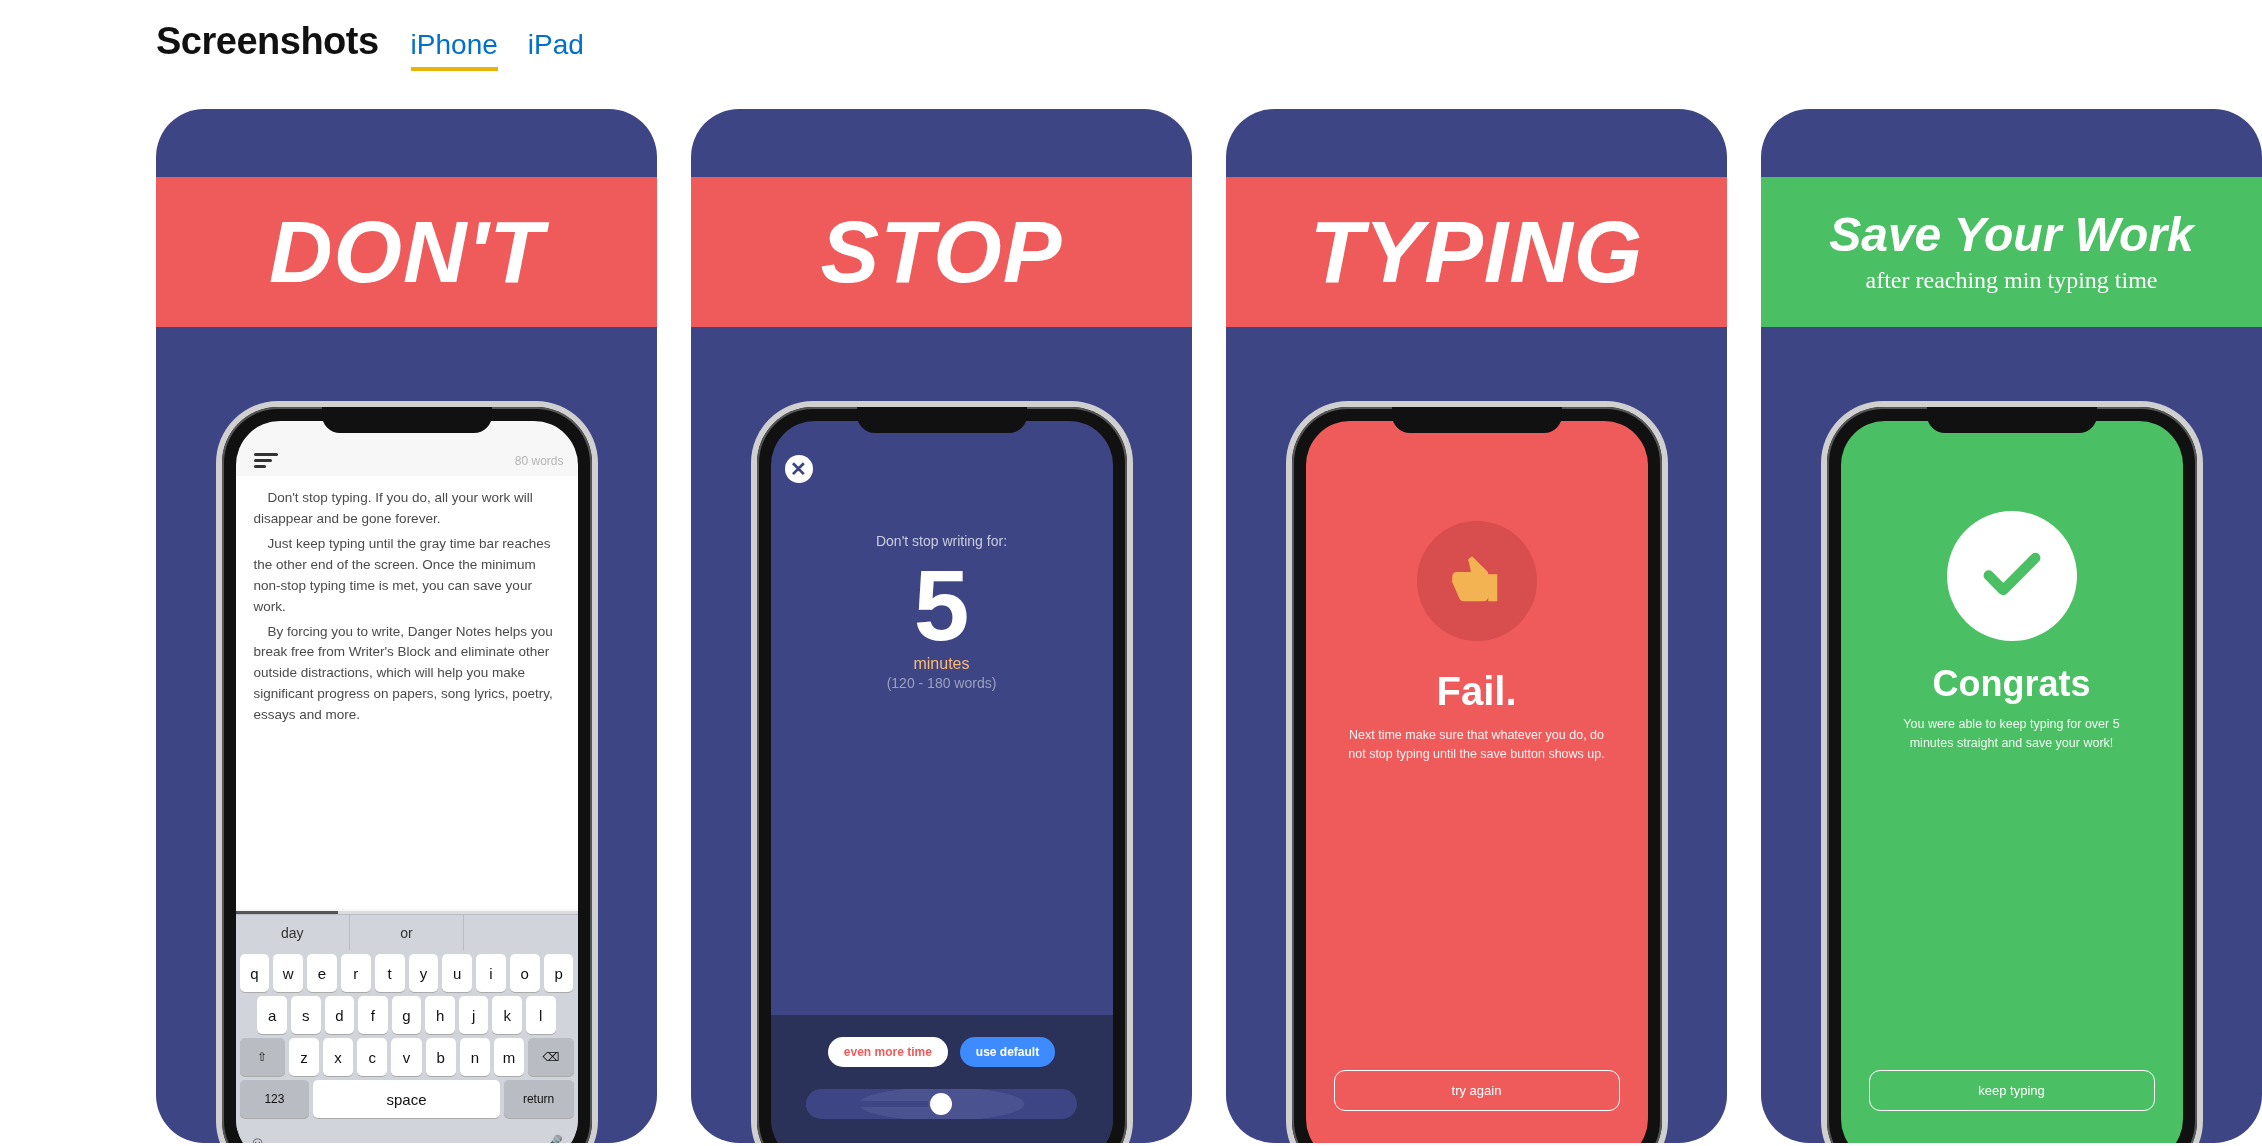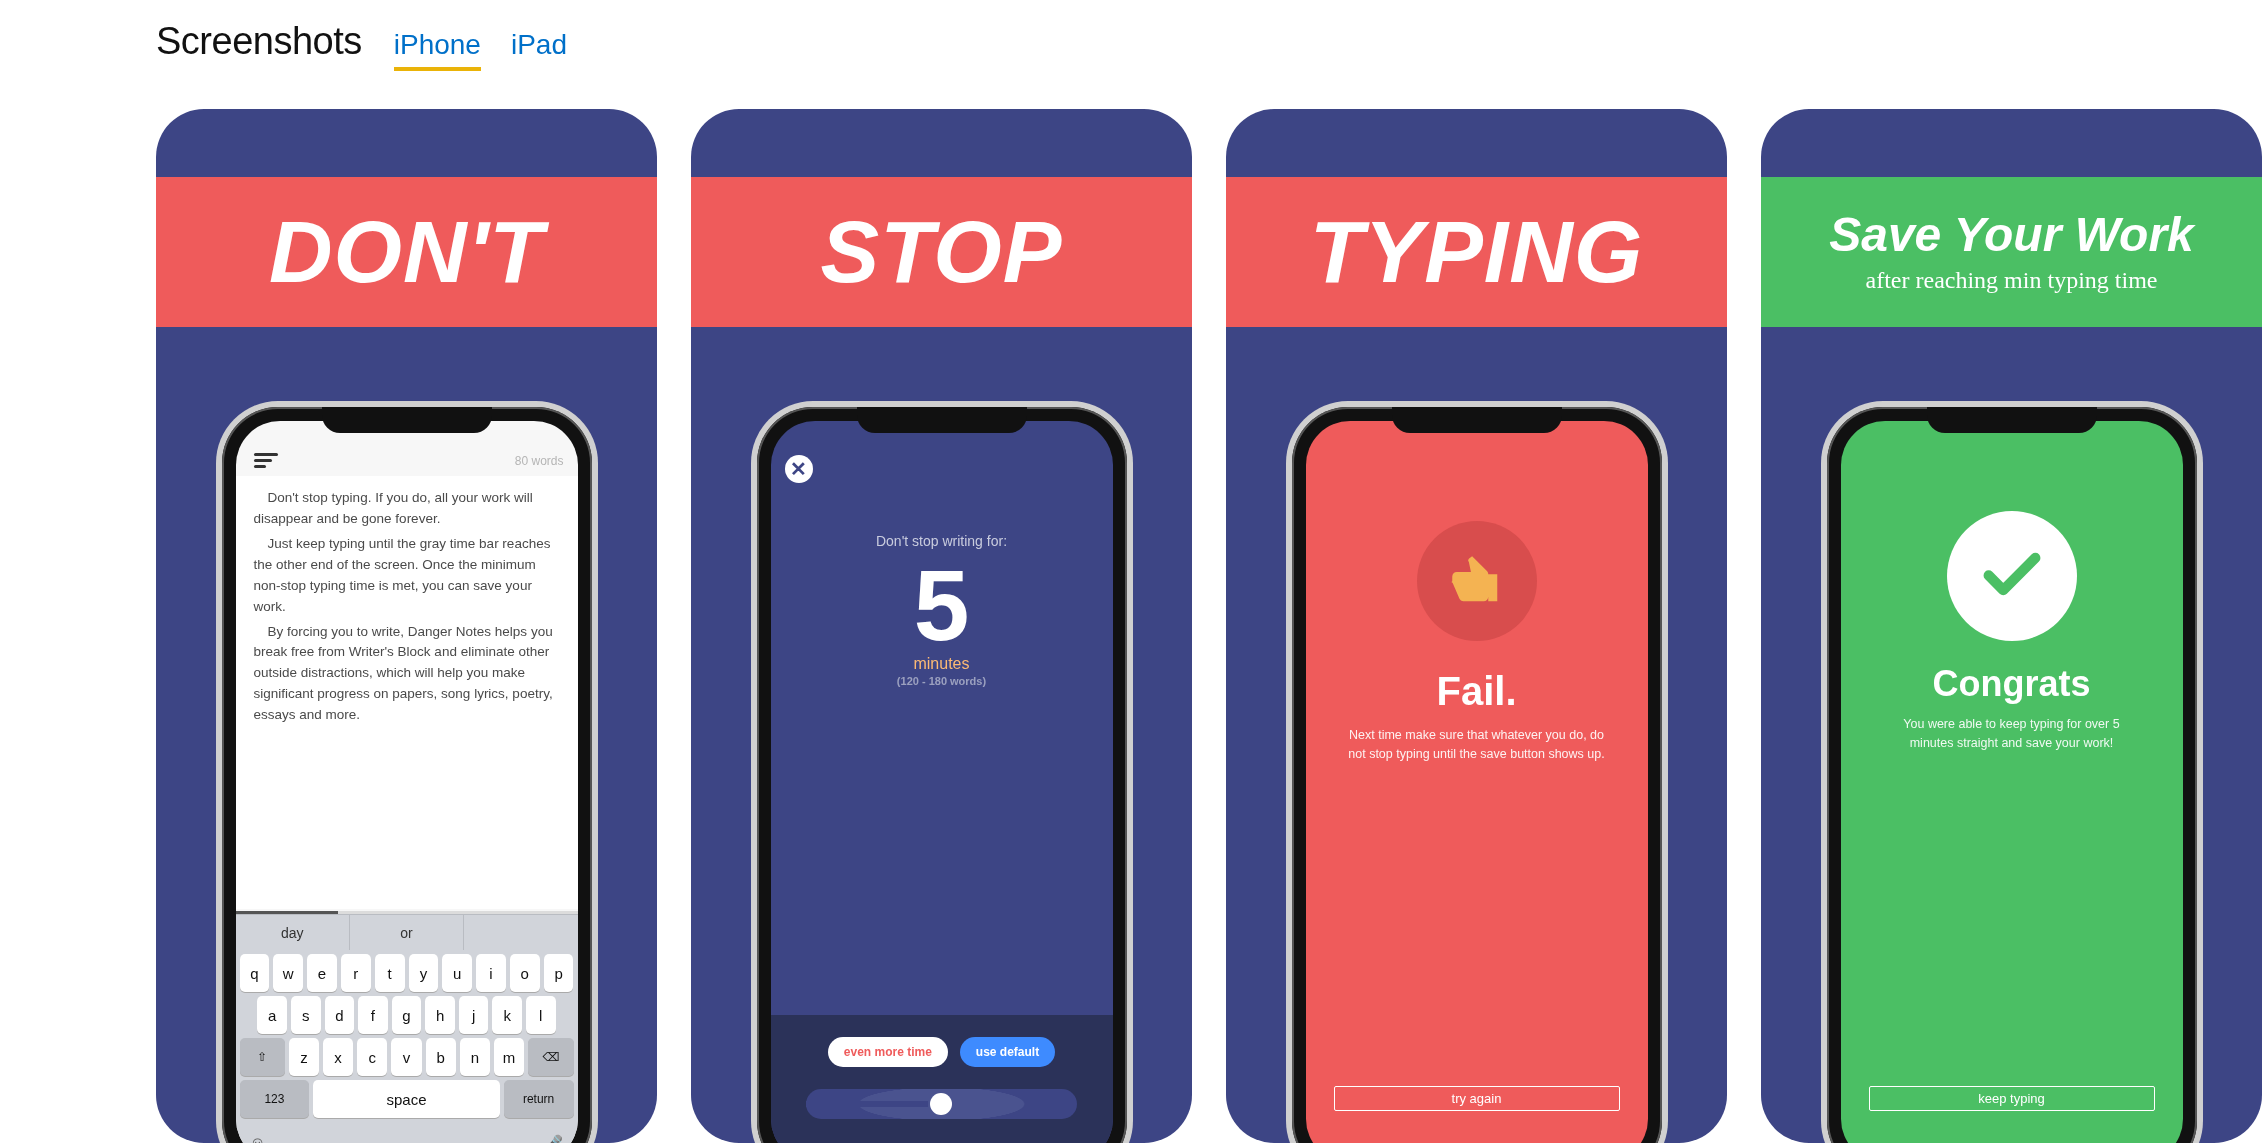--- a/index.html
+++ b/index.html
@@ -11,21 +11,21 @@
     overflow: hidden;
   }
   .header {
     display: flex;
     align-items: baseline;
     gap: 32px;
     padding: 20px 0 6px 156px;
   }
   .header h2 {
     font-size: 38px;
-    font-weight: 400;
+    font-weight: 700;
     color: #111;
     letter-spacing: -0.5px;
   }
   .tabs { display: flex; gap: 30px; }
   .tab {
     font-size: 28px;
     color: #0070c9;
     cursor: pointer;
     padding-bottom: 6px;
     border-bottom: 2px solid transparent;
@@ -162,21 +162,21 @@
   .s2 { background:#3d4585; color:#fff; display:flex; flex-direction:column; align-items:center;}
   .close {
     position:absolute; top:34px; left:14px; width:28px; height:28px;
     background:#fff; border-radius:50%;
     color:#3d4585; font-size:20px; font-weight:700;
     display:flex; align-items:center; justify-content:center;
   }
   .s2 .prompt { margin-top:112px; font-size:14px; color:#c9ccde;}
   .bignum { font-size:100px; font-weight:600; line-height:1; margin-top:6px;}
   .unit { font-size:16px; color:#fdba74;}
-  .range { font-size:11px; color:#9ba0bf; margin-top:2px;font-weight:bold;}
+  .range { font-size:14px; color:#9ba0bf; margin-top:2px;}
   .s2-bottom {
     position:absolute; bottom:0; left:0; right:0;
     background:#2b3259; padding:22px 20px 44px 20px;
     display:flex; flex-direction:column; align-items:center; gap:22px;
   }
   .pillrow { display:flex; gap:12px;}
   .pill {
     border-radius:20px; padding:8px 16px; font-size:12px; font-weight:600;
   }
   .pill.white { background:#fff; color:#ef5b5b;}
@@ -211,21 +211,21 @@
   }
   .thumb svg { width:100%; height:100%; }
   .fail-title{ font-size:40px; font-weight:700; margin-top:28px;}
   .fail-msg{
     font-size:12.5px; text-align:center; line-height:1.55;
     padding:0 36px; margin-top:12px; opacity:.92;
   }
   .outline-btn{
     position:absolute; bottom:52px; left:28px; right:28px;
     border:1px solid #fff; color:#fff; font-size:13px;
-    text-align:center; padding:4px 0; border-radius:2px;
+    text-align:center; padding:12px 0; border-radius:11px;
   }
 
   
   .s4 { background:#4bbf64; color:#fff; display:flex; flex-direction:column; align-items:center;}
   .circle.white { background:#fff; width:130px; height:130px; margin-top:90px;}
   .check svg { width:70px; height:70px; }
   .congrats-title{ font-size:36px; font-weight:600; margin-top:22px;}
   .congrats-msg{
     font-size:12.5px; text-align:center; line-height:1.55;
     padding:0 40px; margin-top:10px; opacity:.92;

